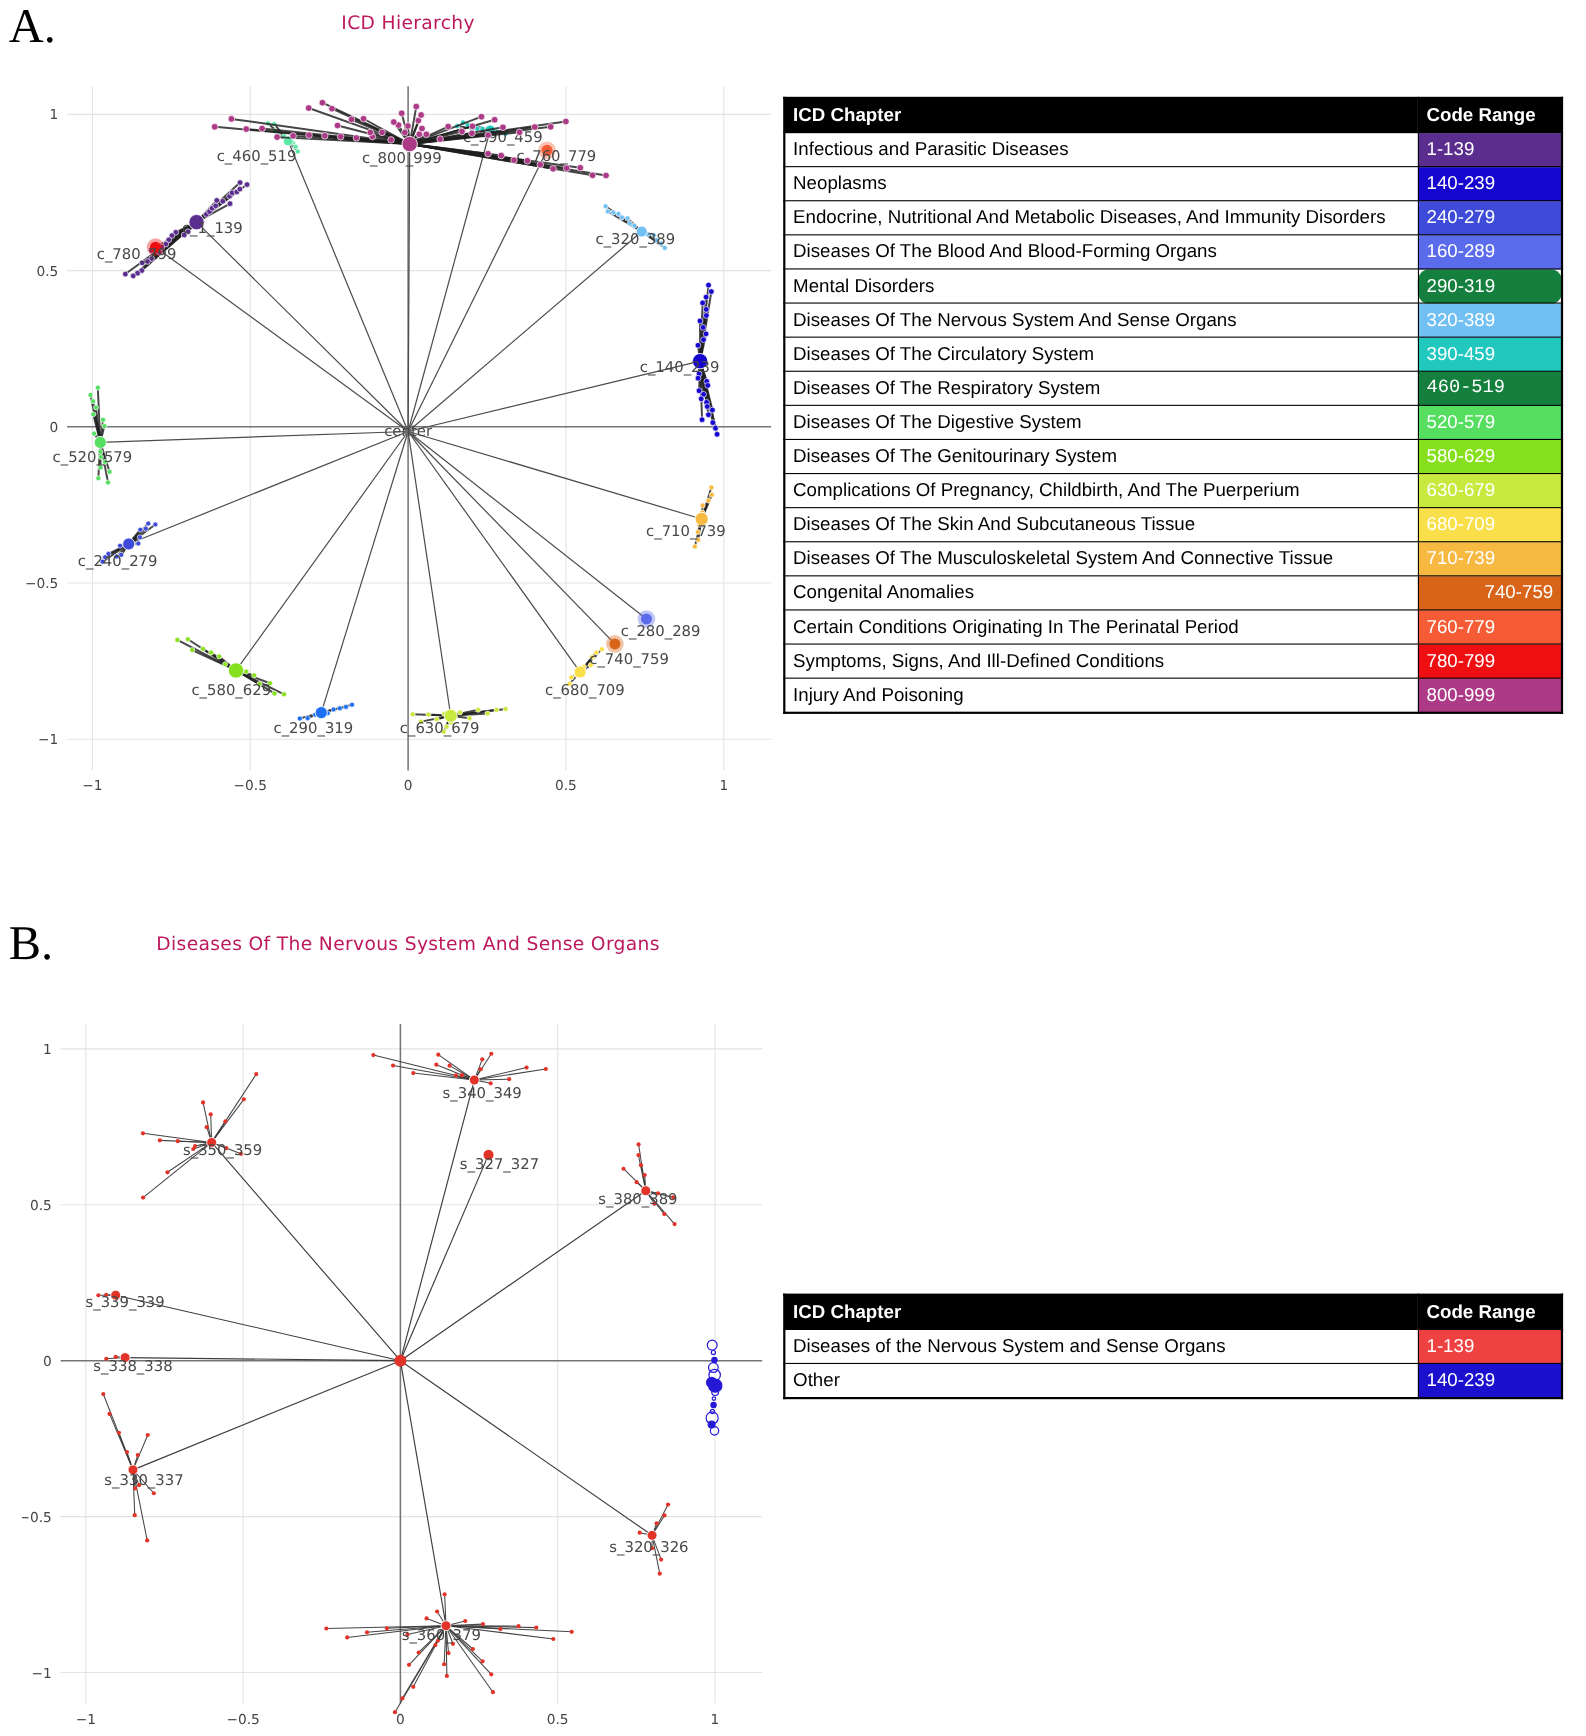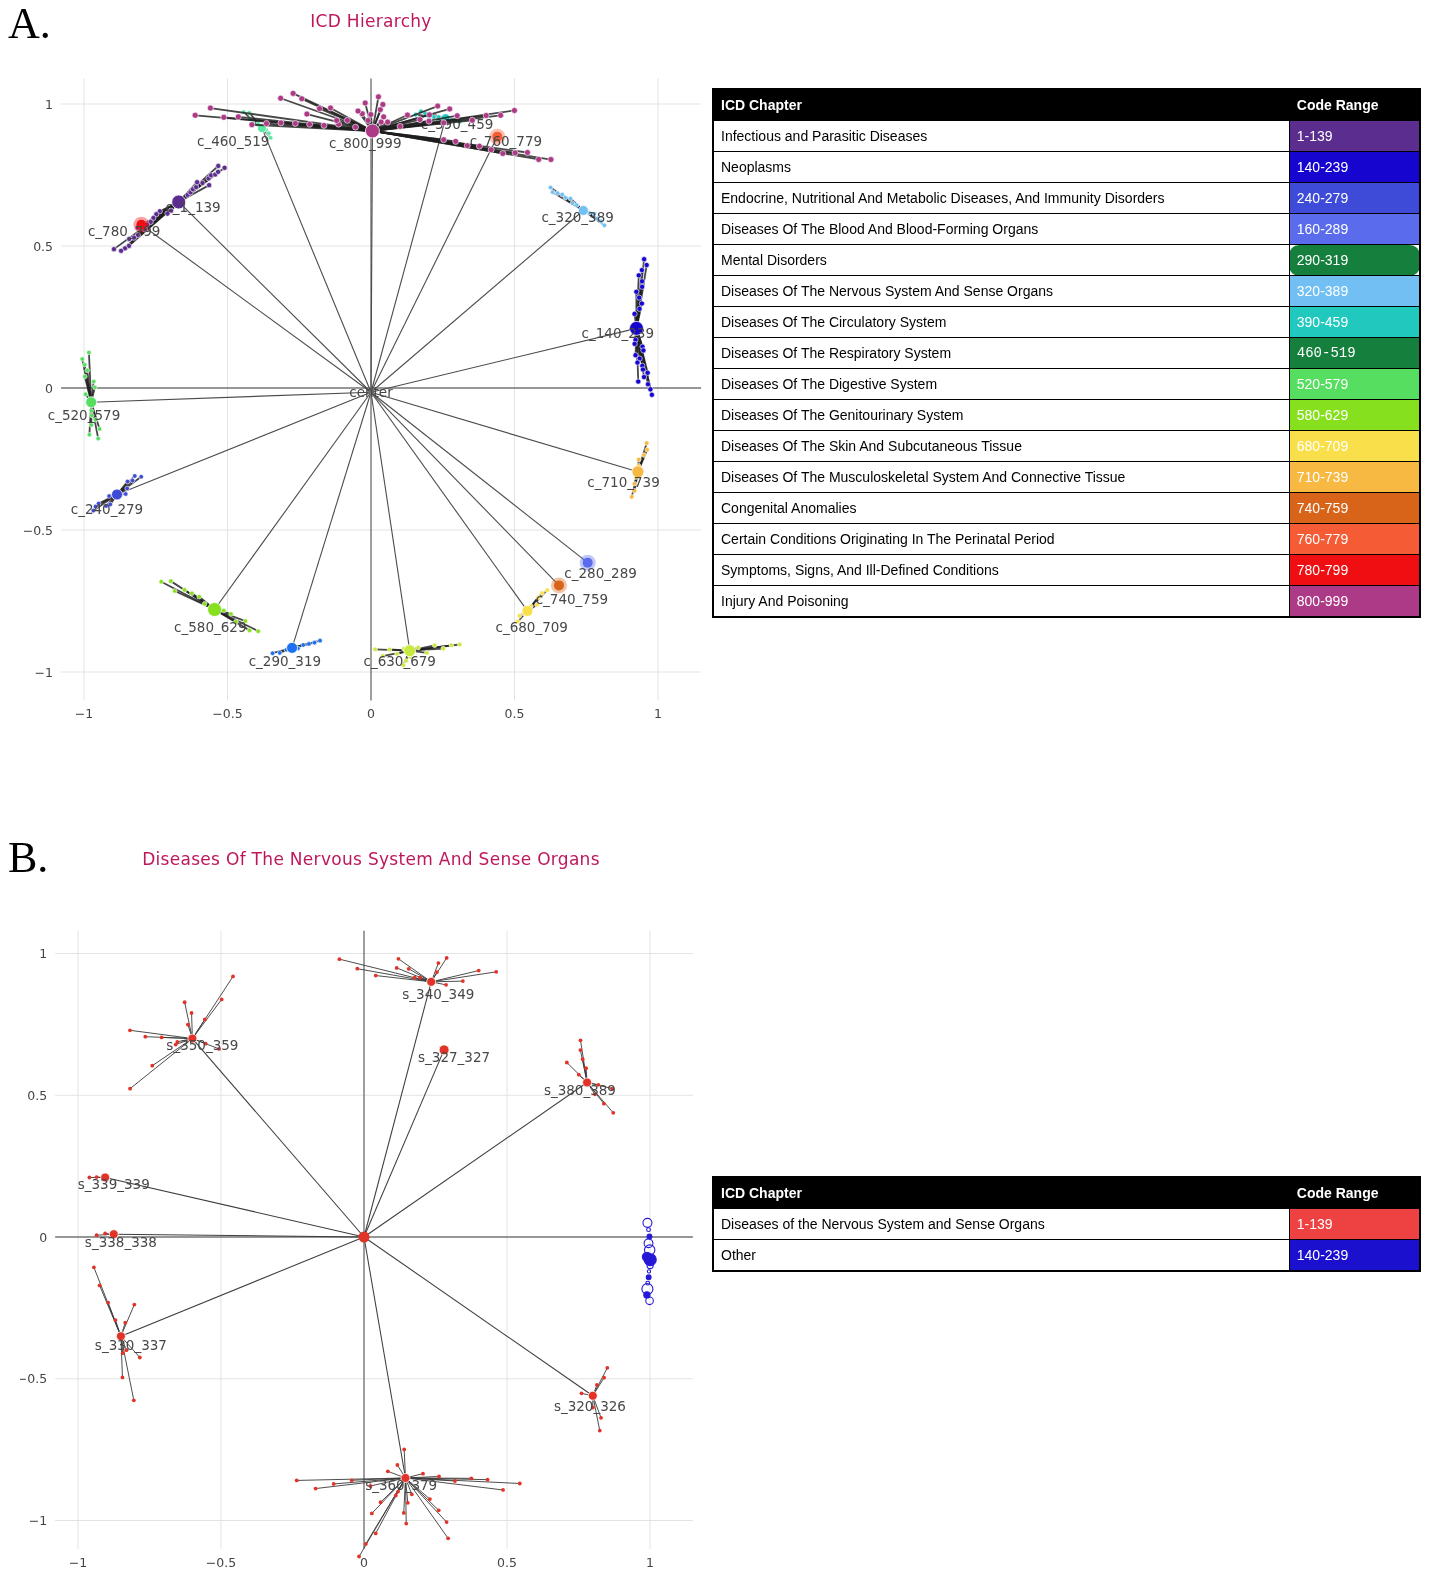--- a/index.html
+++ b/index.html
@@ -5,21 +5,21 @@
   html,body{margin:0;padding:0;background:#ffffff;}
   #page{position:relative;width:1442px;height:1578px;background:#fff;overflow:hidden;
         font-family:"DejaVu Sans",sans-serif;}
   .abs{position:absolute;}
   .panel-letter{font-family:"Liberation Serif",serif;font-size:44px;color:#000;line-height:1;}
   .plot-title{font-size:17px;color:#be185d;text-align:center;letter-spacing:0.3px;}
   svg{display:block;}
   .tick{font-family:"DejaVu Sans",sans-serif;font-size:12.5px;fill:#444;}
   .clabel{font-family:"DejaVu Sans",sans-serif;font-size:13.5px;fill:#474747;}
   .legend-table table{border-collapse:collapse;width:709px;table-layout:fixed;
-        font-family:"Liberation Sans",sans-serif;font-size:14px;color:#000;
+        font-family:"Liberation Sans",sans-serif;font-size:17px;color:#000;
         border:2px solid #000;}
   .legend-table th,.legend-table td{border:1.5px solid #000;padding:2px 7px;text-align:left;
         vertical-align:middle;line-height:1.35;}
   .legend-table thead th{background:#000;color:#fff;font-weight:bold;height:26px;}
   .legend-table td{height:26px;}
   .legend-table td.range{color:#fff;}
   .col-chapter{width:560px;}
   .col-range{width:127px;}
 </style>
 </head>
@@ -628,30 +628,34 @@
           </tr>
           <tr>
             <td>Diseases Of The Digestive System</td>
             <td class="range" style="background: rgb(85, 222, 96);">520-579</td>
           </tr>
           <tr>
             <td>Diseases Of The Genitourinary System</td>
             <td class="range" style="background: rgb(134, 224, 30);">580-629</td>
           </tr>
           <tr>
+            <td>Complications Of Pregnancy, Childbirth, And The Puerperium</td>
+            <td class="range" style="background: rgb(200, 233, 62);">630-679</td>
+          </tr>
+          <tr>
             <td>Diseases Of The Skin And Subcutaneous Tissue</td>
             <td class="range" style="background: rgb(249, 224, 74);">680-709</td>
           </tr>
           <tr>
             <td>Diseases Of The Musculoskeletal System And Connective Tissue</td>
             <td class="range" style="background: rgb(247, 185, 65); margin-left: 20px;">710-739</td>
           </tr>
           <tr>
             <td>Congenital Anomalies</td>
-            <td class="range" style="background: rgb(215, 100, 24);">740-759</td>
+            <td class="range" style="background: rgb(215, 100, 24); text-align: right;">740-759</td>
           </tr>
           <tr>
             <td>Certain Conditions Originating In The Perinatal Period</td>
             <td class="range" style="background: rgb(245, 91, 53);">760-779</td>
           </tr>
           <tr>
             <td>Symptoms, Signs, And Ill-Defined Conditions</td>
             <td class="range" style="background: rgb(239, 14, 17);">780-799</td>
           </tr>
           <tr>

